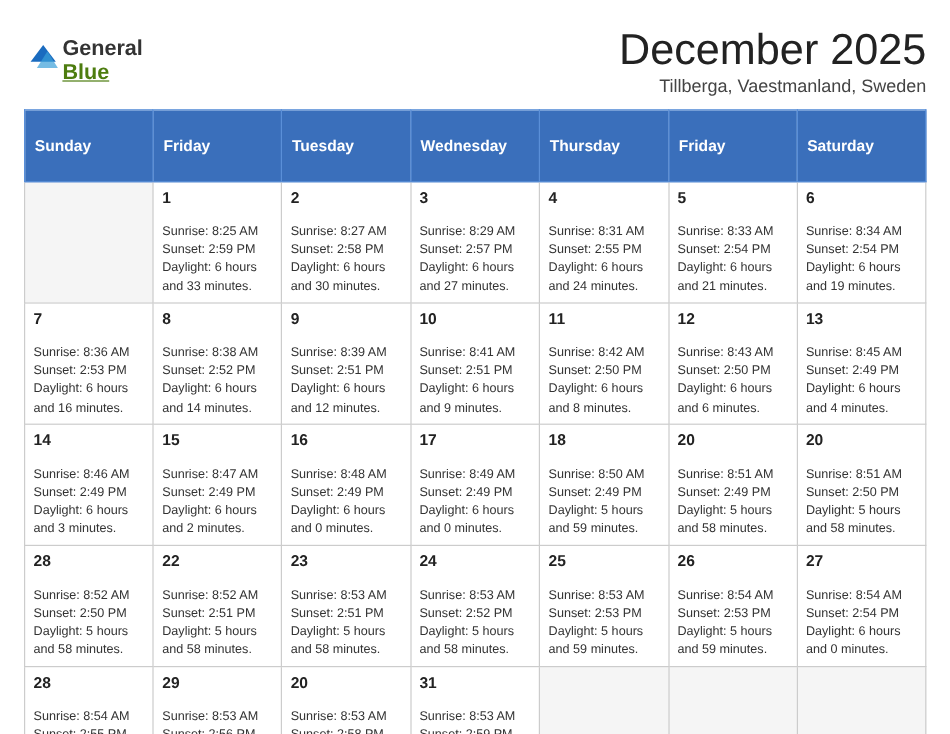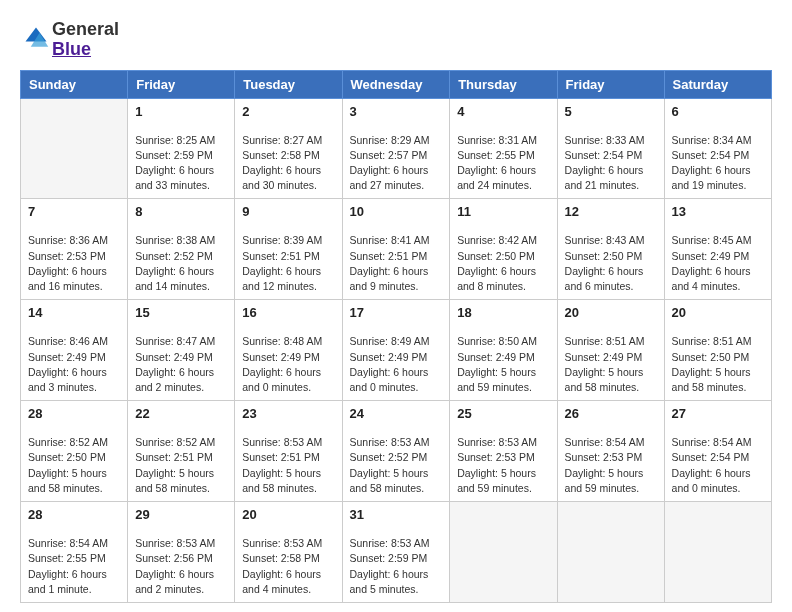--- a/index.html
+++ b/index.html
@@ -20,21 +20,21 @@
       display: flex;
       align-items: center;
       gap: 2px;
     }
     .logo-text {
       font-size: 18px;
       font-weight: bold;
       line-height: 1.1;
     }
     .logo-general { color: #333; }
-    .logo-blue { color: #4c1d95; text-decoration: underline; }
+    .logo-blue { color: #4d7c0f; text-decoration: underline; }
     .logo-icon {
       width: 28px;
       height: 28px;
       margin-left: 2px;
     }
     .title-block {
       text-align: right;
     }
     .month-title {
       font-size: 36px;
@@ -50,21 +50,21 @@
       width: 100%;
       border-collapse: collapse;
       margin-top: 6px;
     }
     .calendar th {
       background: #3a6fbb;
       color: #fff;
       font-size: 13px;
       font-weight: bold;
       text-align: left;
-      padding: 6px 8px;
+      padding: 22px 8px;
       border: 1px solid #5a8fd8;
     }
     .calendar td {
       border: 1px solid #ccc;
       vertical-align: top;
       padding: 5px 7px;
       width: 108px;
       min-height: 80px;
       background: #fff;
     }
@@ -96,20 +96,24 @@
       <svg class="logo-icon" viewBox="0 0 32 32" width="32" height="32">
         <polygon points="16,4 28,20 4,20" fill="#1a6bbf"></polygon>
         <polygon points="20,10 30,26 10,26" fill="#3a9fd8" opacity="0.7"></polygon>
       </svg>
     </div>
     <div class="logo-text">
       <div class="logo-general">General</div>
       <div class="logo-blue">Blue</div>
     </div>
   </div>
+  <div class="title-block">
+    <div class="month-title">December 2025</div>
+    <div class="location">Tillberga, Vaestmanland, Sweden</div>
+  </div>
 </div>
 
 <table class="calendar">
   <thead>
     <tr>
     <th>Sunday</th>
         <th>Friday</th>
         <th>Tuesday</th>
         <th>Wednesday</th>
         <th>Thursday</th>

